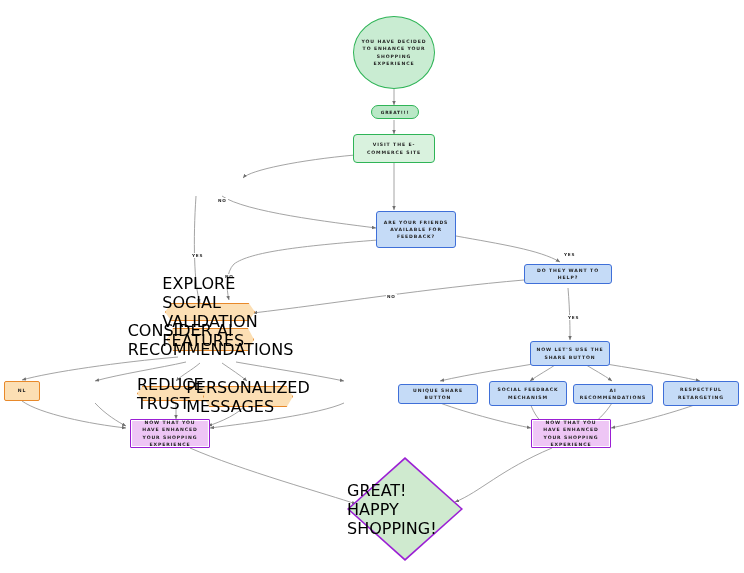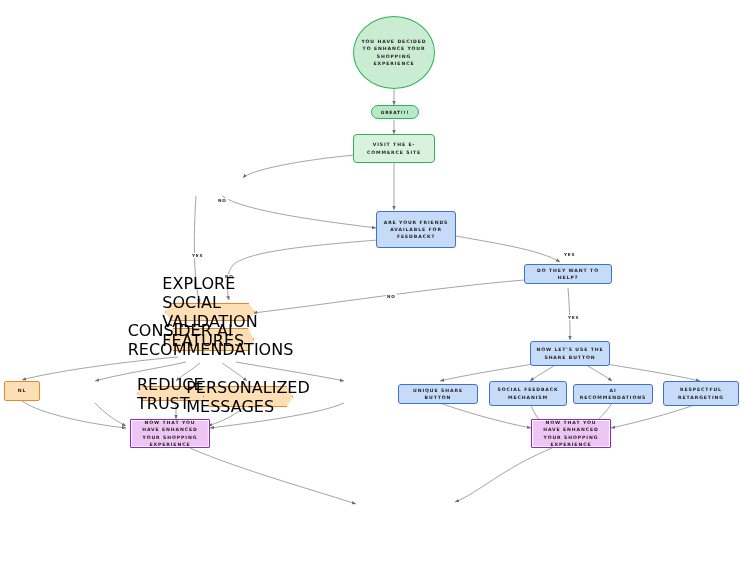--- a/index.html
+++ b/index.html
@@ -224,20 +224,25 @@
   </div>
 
   <div class="node n-purple" style="left:130px;top:419px;width:80px;height:29px;">
     <div class="lbl">NOW THAT YOU HAVE ENHANCED YOUR SHOPPING EXPERIENCE</div>
   </div>
 
   <div class="node n-purple" style="left:531px;top:419px;width:80px;height:29px;">
     <div class="lbl">NOW THAT YOU HAVE ENHANCED YOUR SHOPPING EXPERIENCE</div>
   </div>
 
+  <div class="n-diamond" style="left:347px;top:457px;width:116px;height:104px;">
+    <div class="dborder"></div>
+    <div class="dinner"></div>
+    <div class="lbl">GREAT! HAPPY SHOPPING!</div>
+  </div>
 
   <div class="elabel" style="left:217px;top:198px;">NO</div>
   <div class="elabel" style="left:191px;top:253px;">YES</div>
   <div class="elabel" style="left:224px;top:274px;">NO</div>
   <div class="elabel" style="left:563px;top:252px;">YES</div>
   <div class="elabel" style="left:386px;top:294px;">NO</div>
   <div class="elabel" style="left:567px;top:315px;">YES</div>
 
 </div>
 

